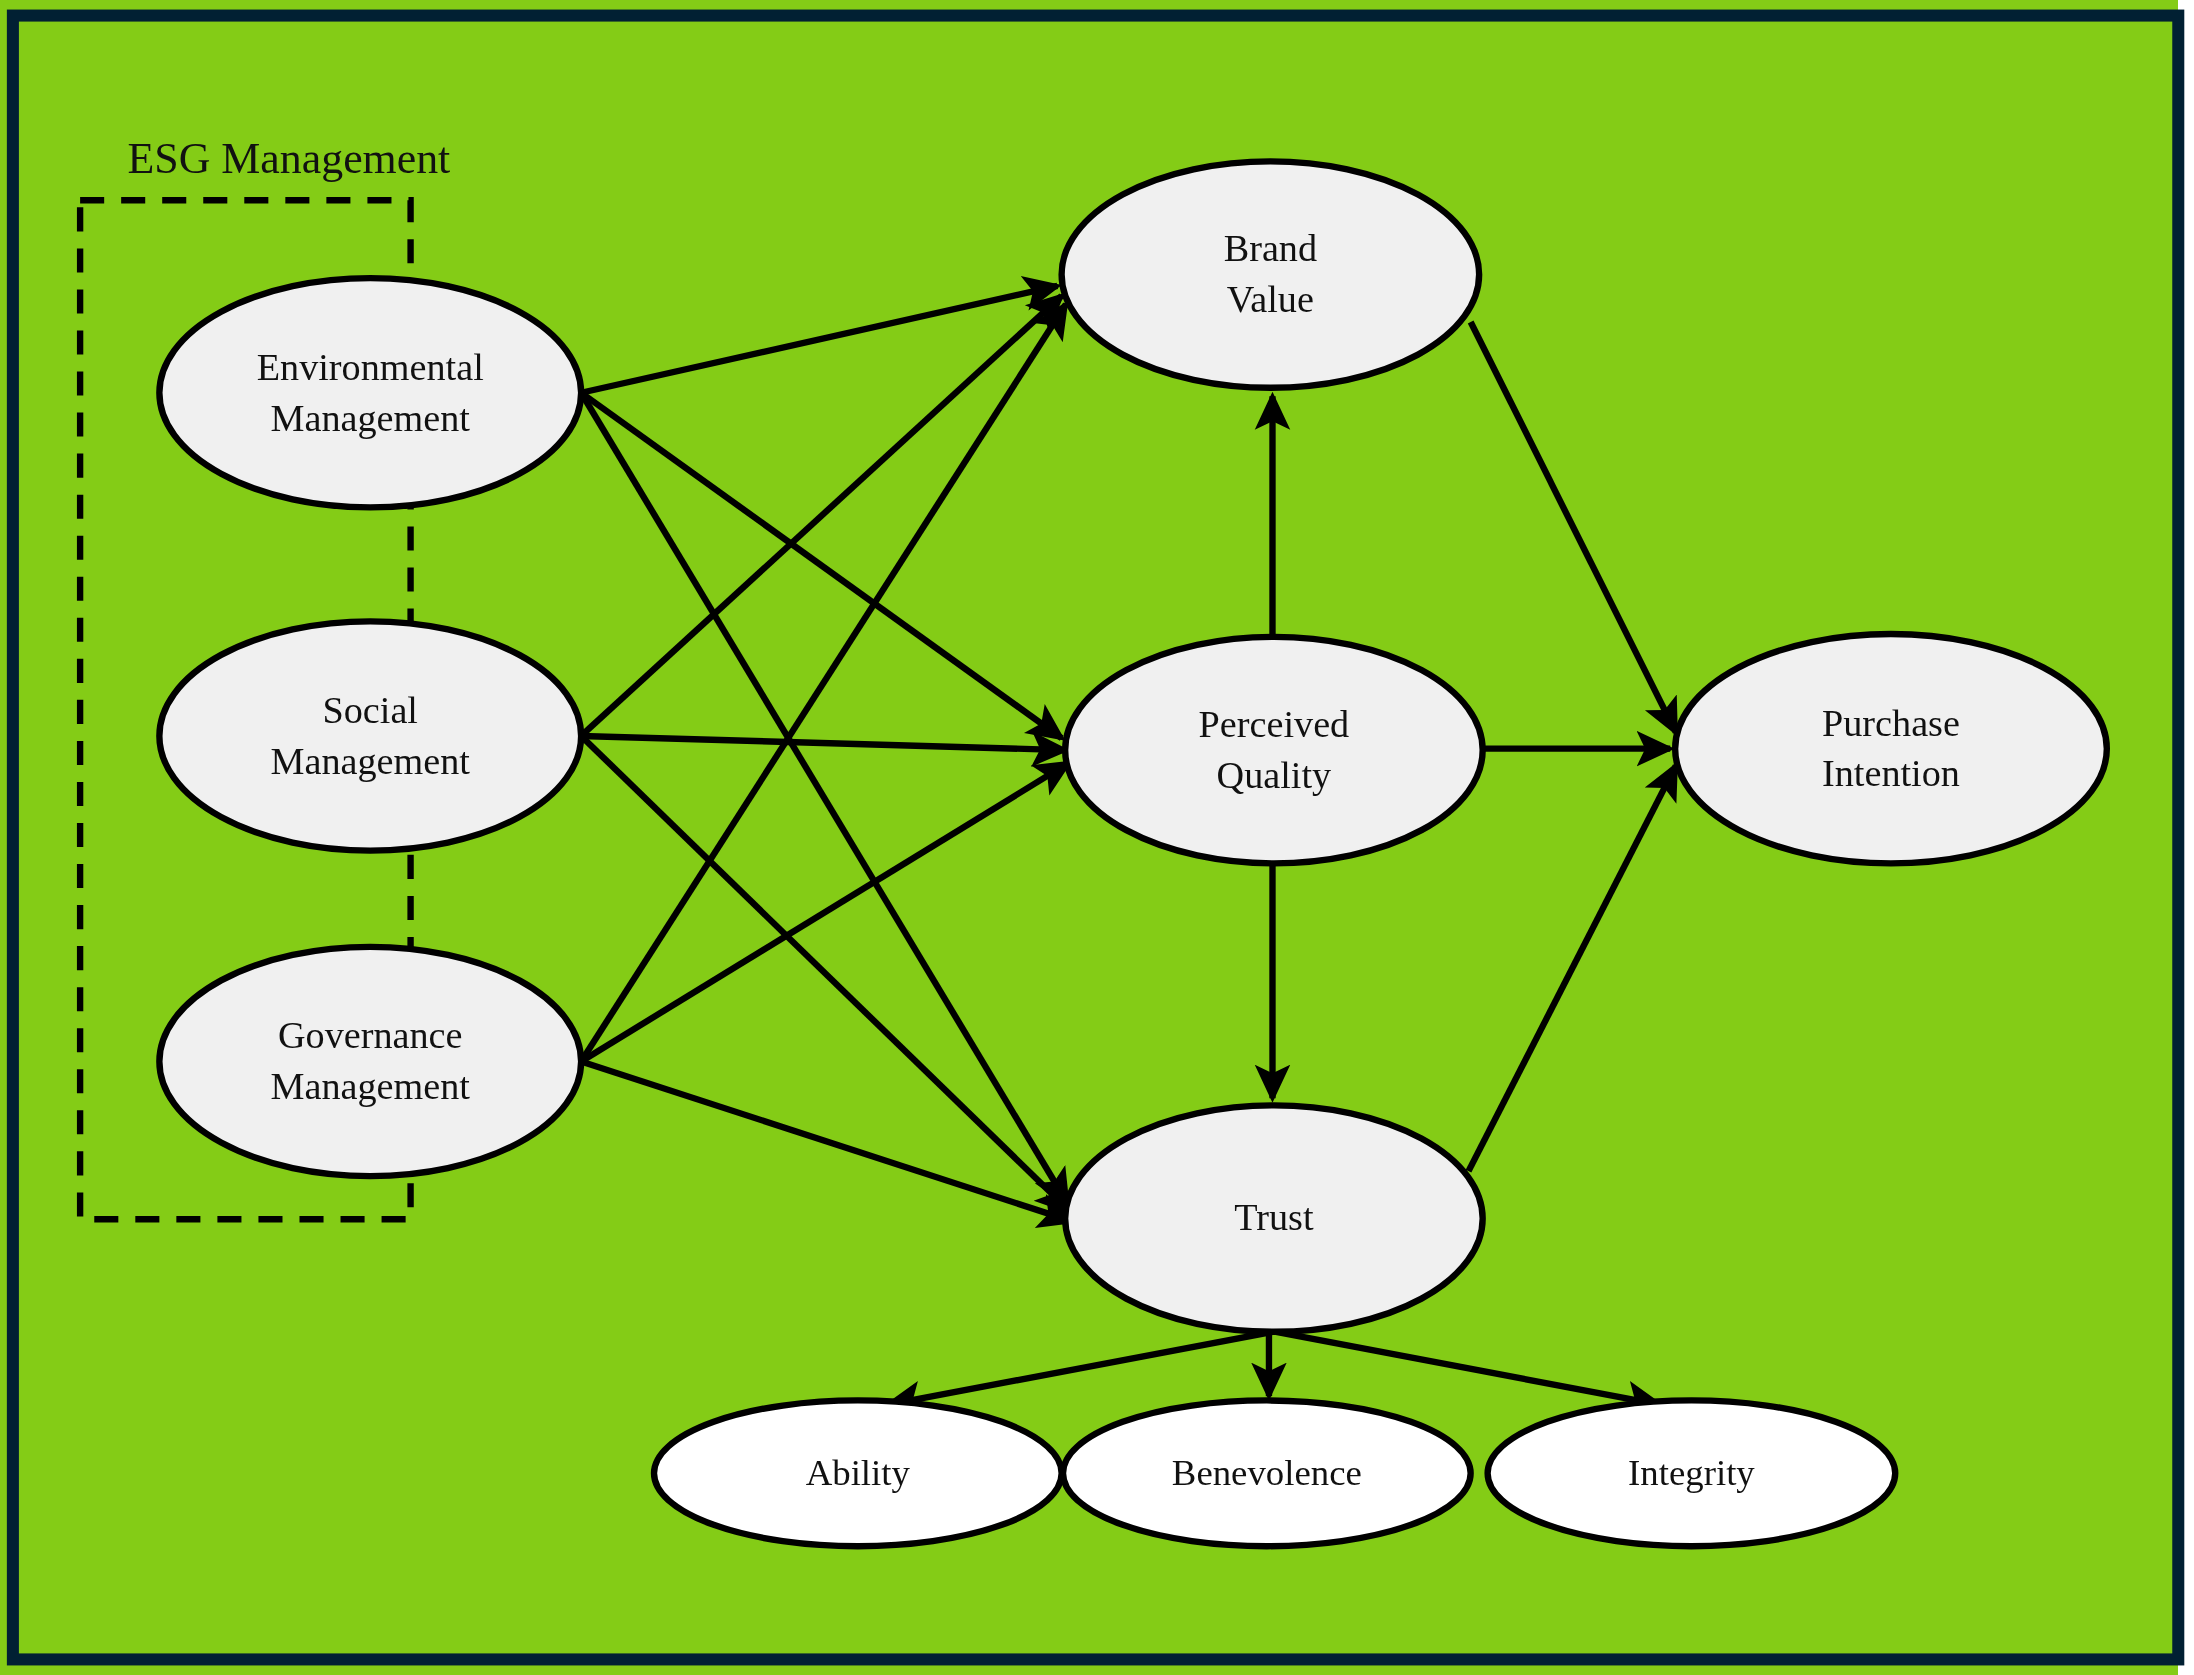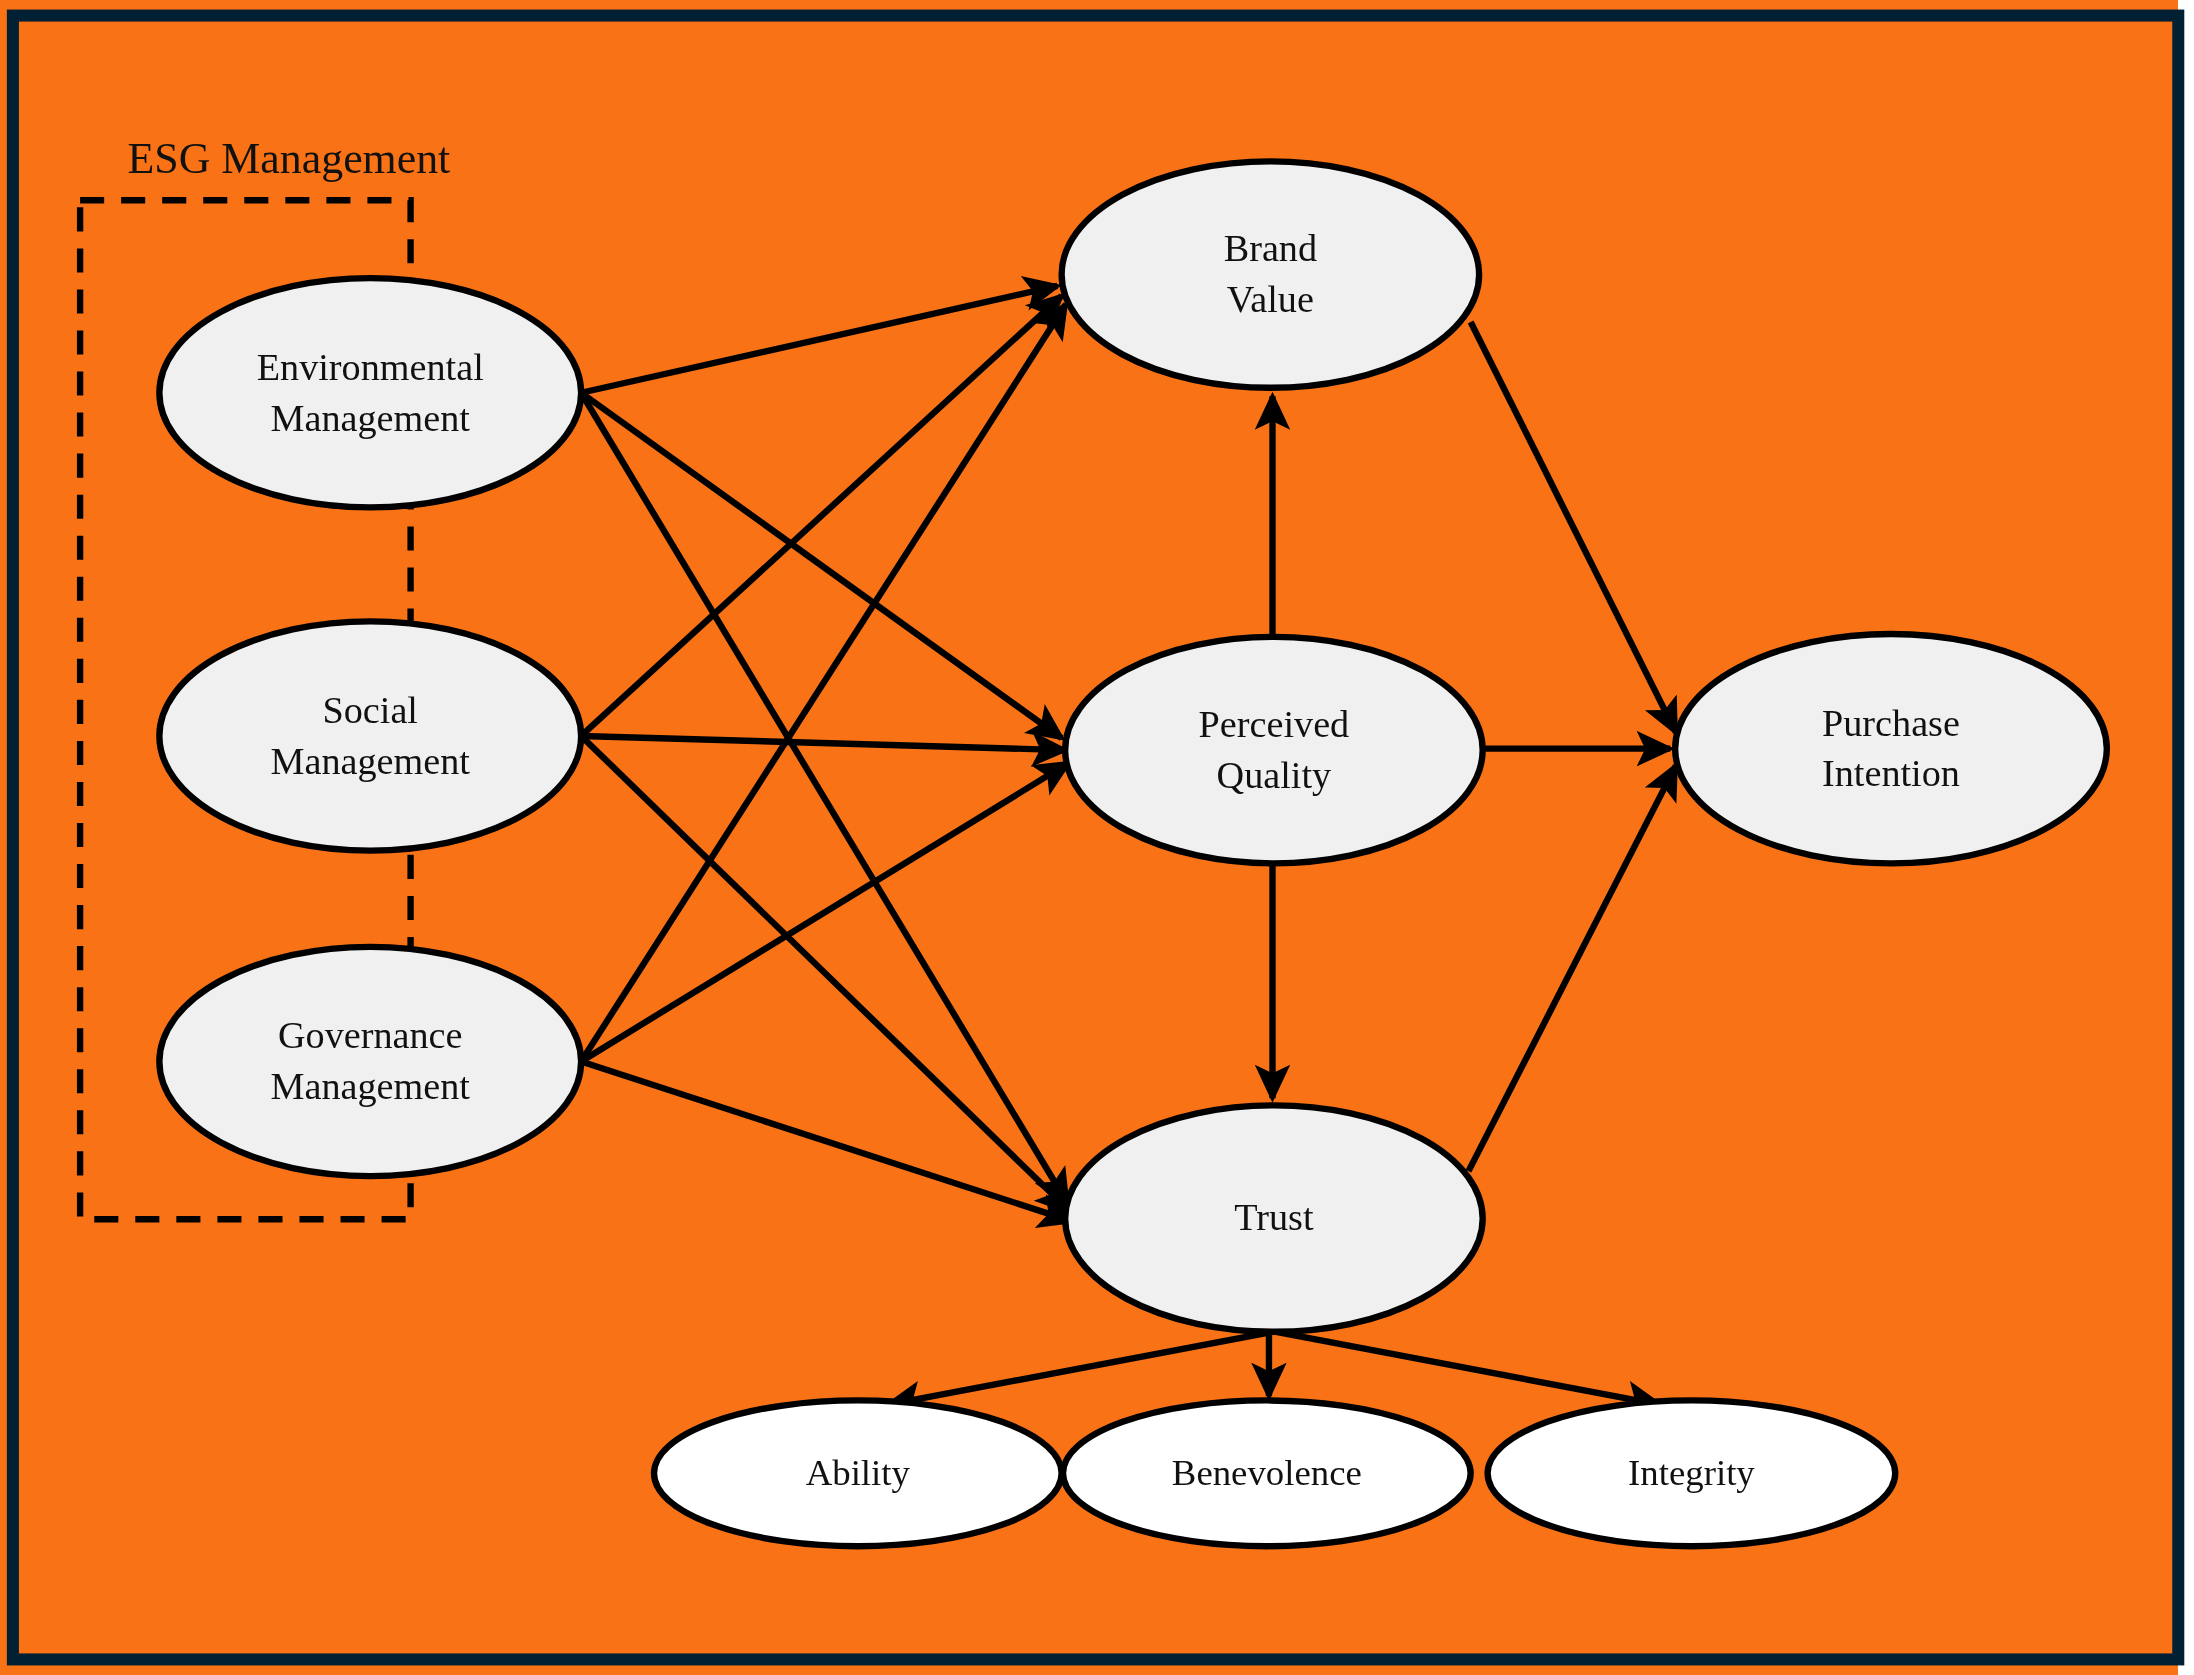--- a/index.html
+++ b/index.html
@@ -11,21 +11,21 @@
   body {
     width: 2194px;
     height: 1675px;
     font-family: "Liberation Serif", "DejaVu Serif", serif;
     overflow: hidden;
   }
   #figure-root {
     position: relative;
     width: 2178px;
     height: 1675px;
-    background: #f97316;
+    background: #84cc16;
   }
   #model-svg {
     position: absolute;
     top: 0;
     left: 0;
     width: 2194px;
     height: 1675px;
     display: block;
   }
   .node-ellipse {

